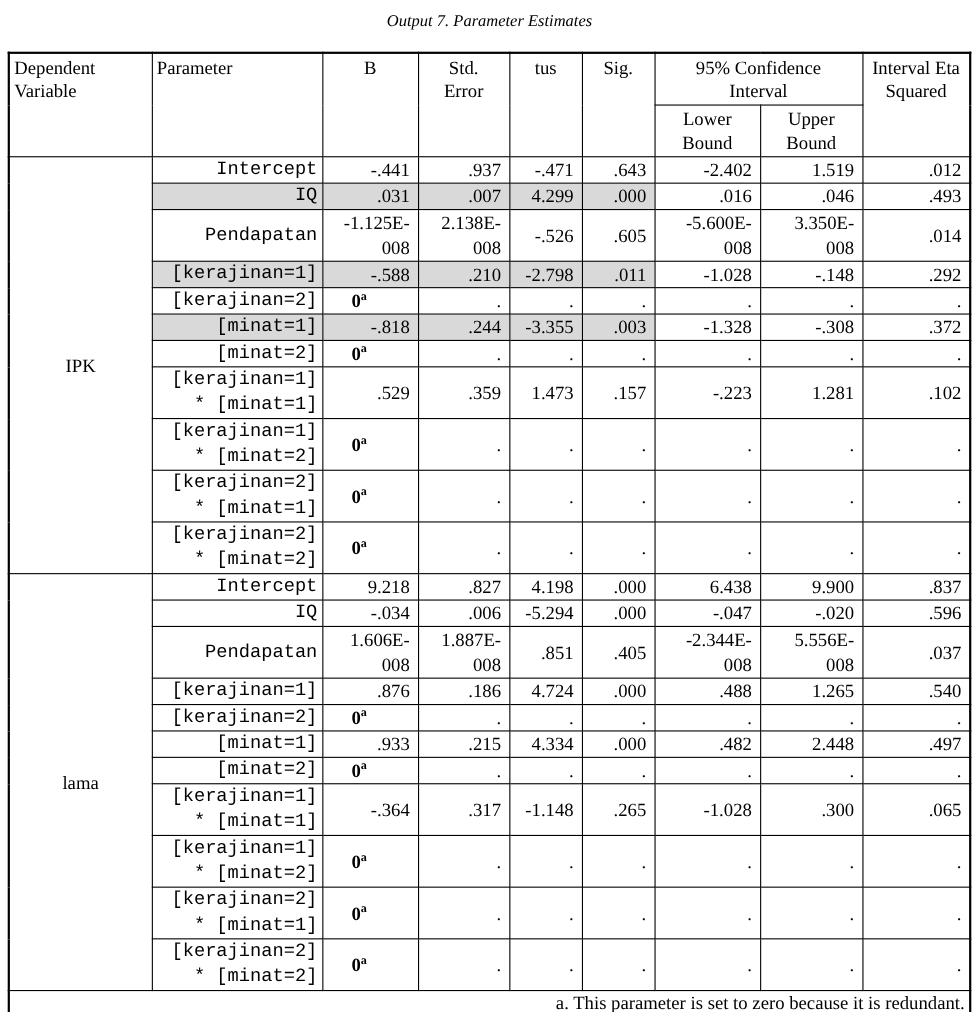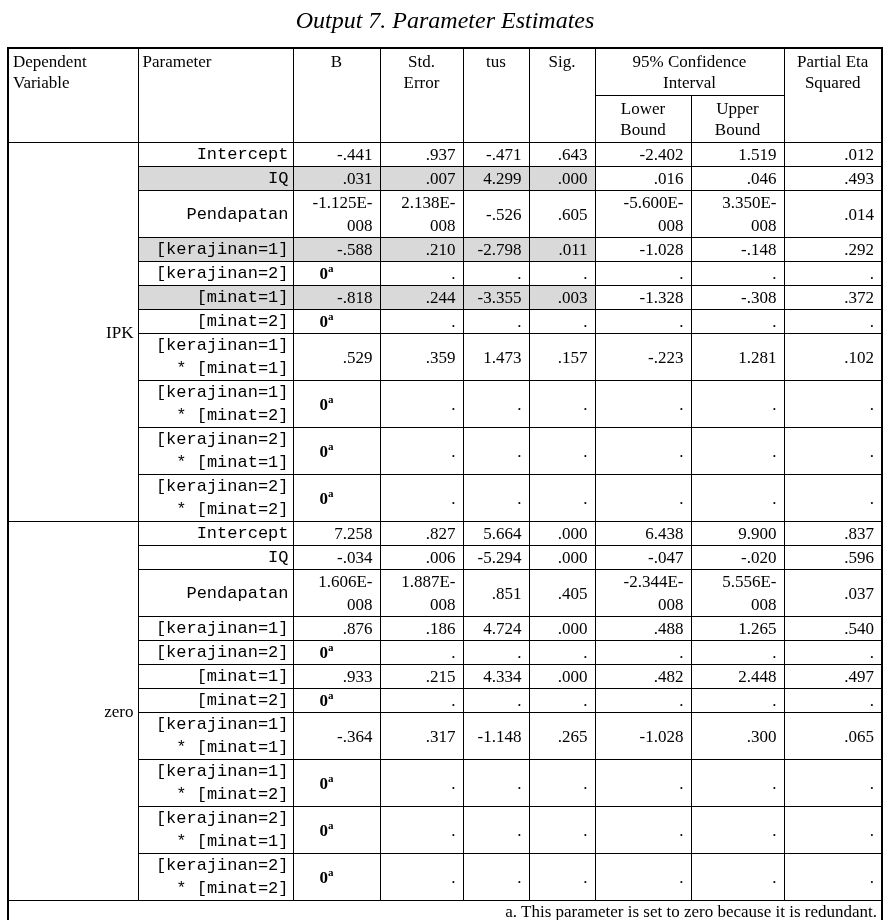--- a/index.html
+++ b/index.html
@@ -8,21 +8,21 @@
     width: 890px;
     height: 920px;
     background: #ffffff;
     font-family: "Liberation Serif", serif;
     color: #000000;
     overflow: hidden;
   }
   .page-title {
     text-align: center;
     font-style: italic;
-    font-size: 24px;
+    font-size: 15px;
     line-height: 30px;
     margin: 5px 0 8px 0;
   }
   table.pe-table {
     border-collapse: collapse;
     table-layout: fixed;
     width: 874px;
     margin: 12px auto;
     border: 2px solid #000000;
   }
@@ -50,21 +50,21 @@
   }
   .pe-table td.num-cell.zero { padding-right: 46px; font-weight: bold; }
   .pe-table td.param-cell {
     text-align: right;
     padding: 0 4px;
     line-height: 23px;
     vertical-align: middle;
     font-family: Liberation Mono, monospace;
   }
   .pe-table td.dv-cell {
-    text-align: right;
+    text-align: center;
     padding: 16px 4px;
     vertical-align: middle;
     line-height: 23px;
   }
   .pe-table .hl { background: #d9d9d9; }
   .pe-table sup {
     font-size: 11px;
     line-height: 0;
     vertical-align: super;
   }
@@ -98,21 +98,21 @@
       <th rowspan="2" class="left">Dependent
 Variable</th>
       <th rowspan="2" class="left">Parameter</th>
       <th rowspan="2">B</th>
       <th rowspan="2">Std.
 Error</th>
       <th rowspan="2">tus</th>
       <th rowspan="2">Sig.</th>
       <th colspan="2">95% Confidence
 Interval</th>
-      <th rowspan="2">Partial Eta
+      <th rowspan="2">Interval Eta
 Squared</th>
     </tr>
     <tr class="hrow2">
       <th>Lower
 Bound</th>
       <th>Upper
 Bound</th>
     </tr>
   </thead>
   <tbody>
@@ -221,25 +221,25 @@
         <td class="param-cell">[kerajinan=2] * [minat=2]</td>
         <td class="num-cell zero">0<sup>a</sup></td>
         <td class="num-cell">.</td>
         <td class="num-cell">.</td>
         <td class="num-cell">.</td>
         <td class="num-cell">.</td>
         <td class="num-cell">.</td>
         <td class="num-cell">.</td>
       </tr>
       <tr>
-        <td class="dv-cell" rowspan="11">zero</td>
+        <td class="dv-cell" rowspan="11">lama</td>
         <td class="param-cell">Intercept</td>
-        <td class="num-cell">7.258</td>
+        <td class="num-cell">9.218</td>
         <td class="num-cell">.827</td>
-        <td class="num-cell">5.664</td>
+        <td class="num-cell">4.198</td>
         <td class="num-cell">.000</td>
         <td class="num-cell">6.438</td>
         <td class="num-cell">9.900</td>
         <td class="num-cell">.837</td>
       </tr>
       <tr>
         <td class="param-cell">IQ</td>
         <td class="num-cell">-.034</td>
         <td class="num-cell">.006</td>
         <td class="num-cell">-5.294</td>

